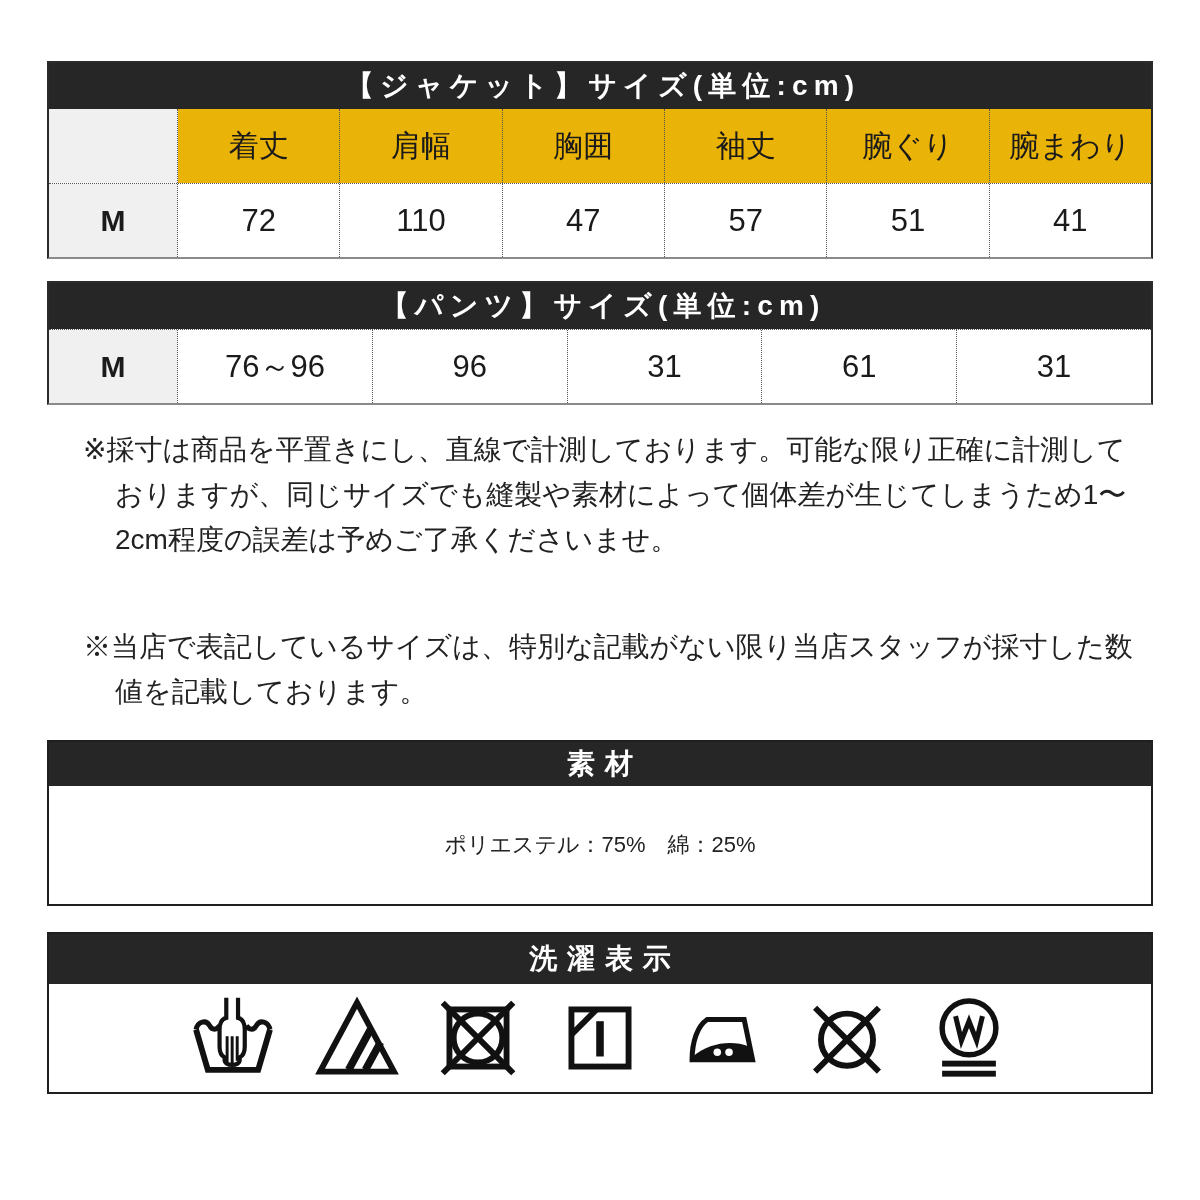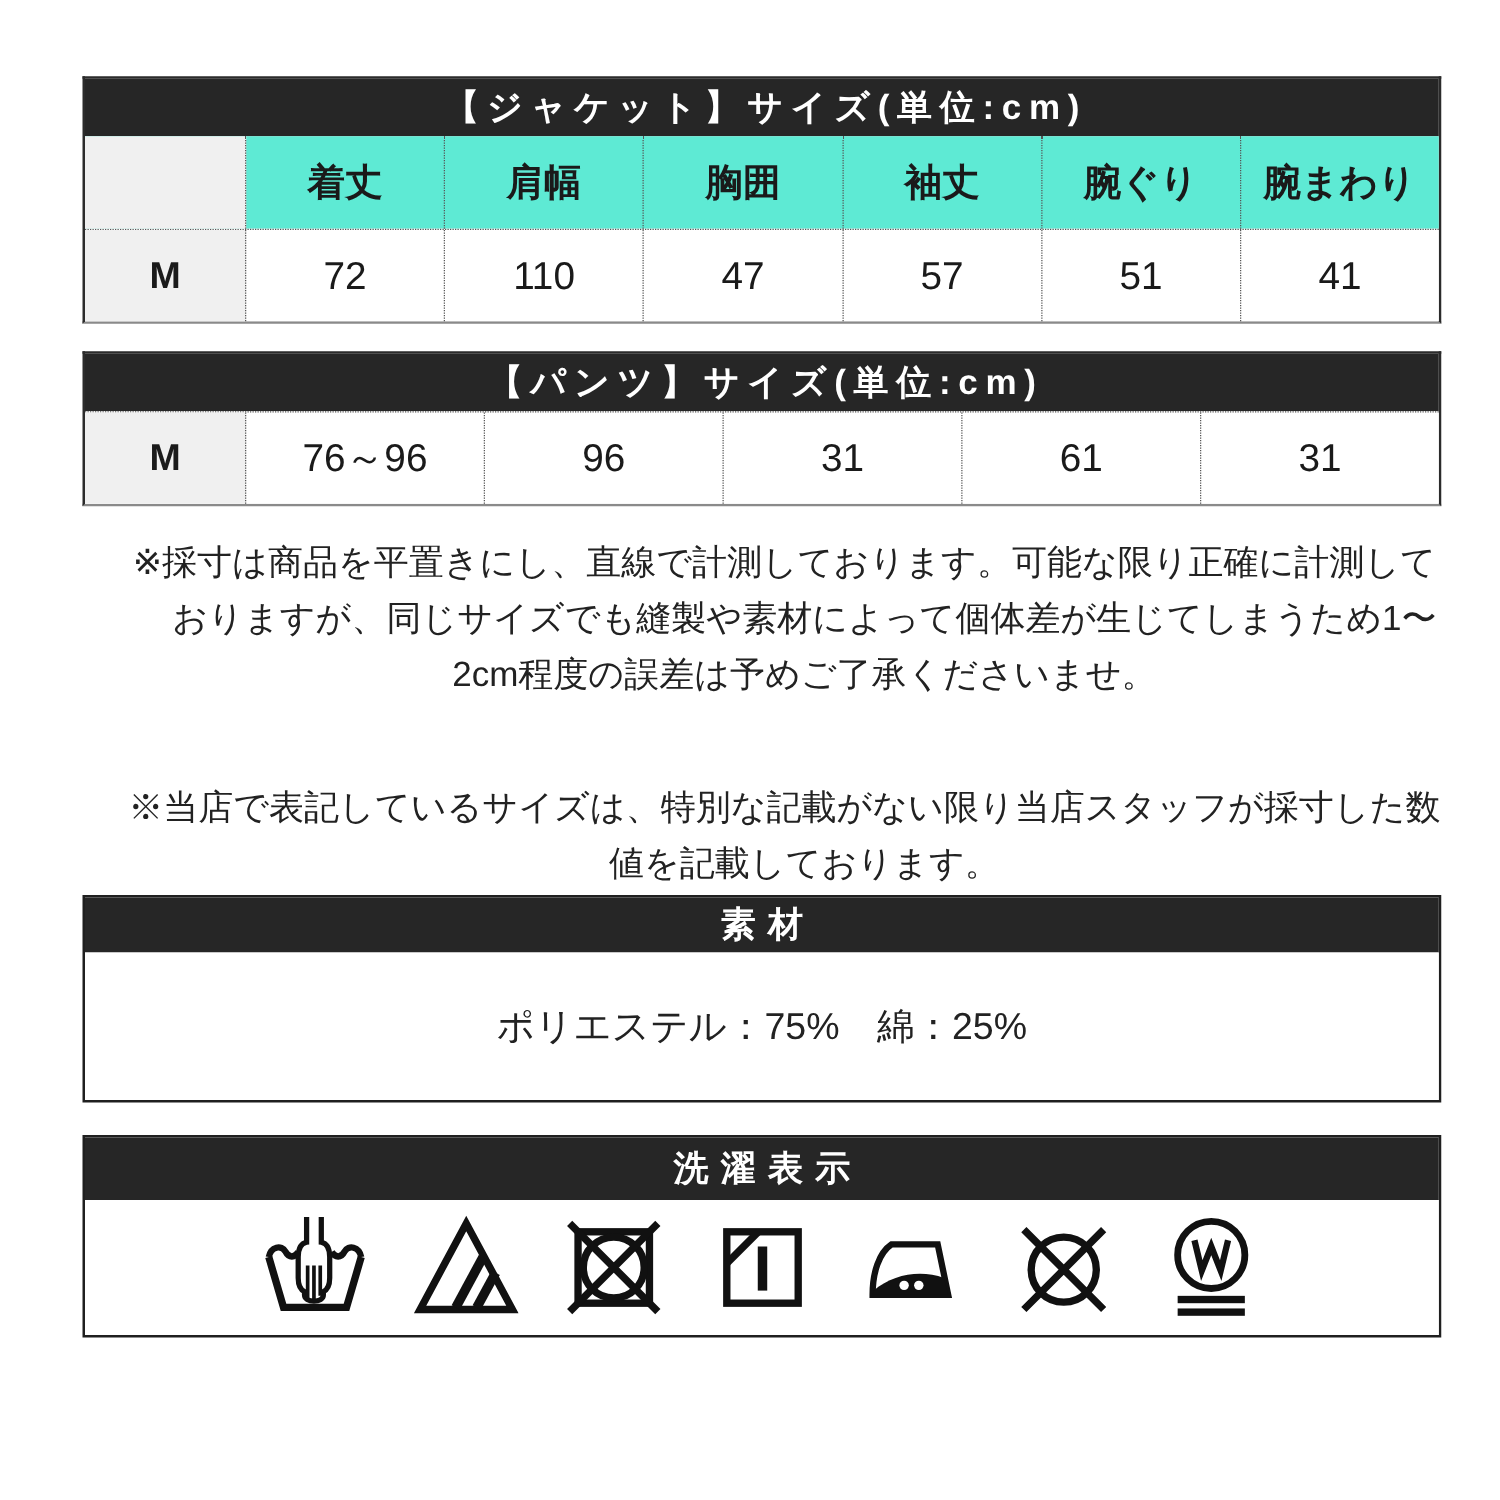--- a/index.html
+++ b/index.html
@@ -8,23 +8,22 @@
     width: 1200px;
     height: 1200px;
     background: #ffffff;
     font-family: "Liberation Sans", "DejaVu Sans", sans-serif;
     color: #1a1a1a;
   }
   .page {
     box-sizing: border-box;
     width: 1200px;
     height: 1200px;
-    padding: 61px 47px 0 66px;
+    padding: 61px 47px 0 47px;
     overflow: hidden;
-    text-align: center;
   }
 
   
   .size-table {
     border: 2px solid #2b2b2b;
     border-bottom-color: #8a8a8a;
     margin-bottom: 22px;
   }
   .title-bar {
     height: 46px;
@@ -34,22 +33,22 @@
     align-items: center;
     justify-content: center;
     font-weight: bold;
     font-size: 28px;
     letter-spacing: 0.22em;
     text-indent: 0.22em;
   }
   .t-row { display: flex; }
   .t-row.header {
     height: 74px;
-    background: #5eead4;
-    font-weight: bold;
+    background: #eab308;
+    font-weight: normal;
     font-size: 30px;
   }
   .t-row.data {
     height: 73px;
     background: #ffffff;
     font-size: 31px;
     border-top: 1px dotted #555;
   }
   .cell {
     flex: 1;
@@ -75,28 +74,28 @@
     padding-left: 68px;
     text-indent: -32px;
   }
   .note.first { margin-top: 9px; }
   .note.second { margin-top: 64px; font-family: Liberation Mono, monospace; }
 
   
   .boxed {
     border: 2px solid #1f1f1f;
   }
-  .material-box { }
+  .material-box { margin-top: 24px; }
   .material-box .title-bar { height: 44px; letter-spacing: 0.35em; text-indent: 0.35em; }
   .material-content {
     height: 118px;
     display: flex;
     align-items: center;
     justify-content: center;
-    font-size: 30px;
+    font-size: 22px;
     color: #222222;
     background: #ffffff;
   }
   .laundry-box { margin-top: 26px; }
   .laundry-box .title-bar { height: 50px; letter-spacing: 0.35em; text-indent: 0.35em; }
   .laundry-content {
     height: 108px;
     display: flex;
     align-items: center;
     justify-content: space-between;

